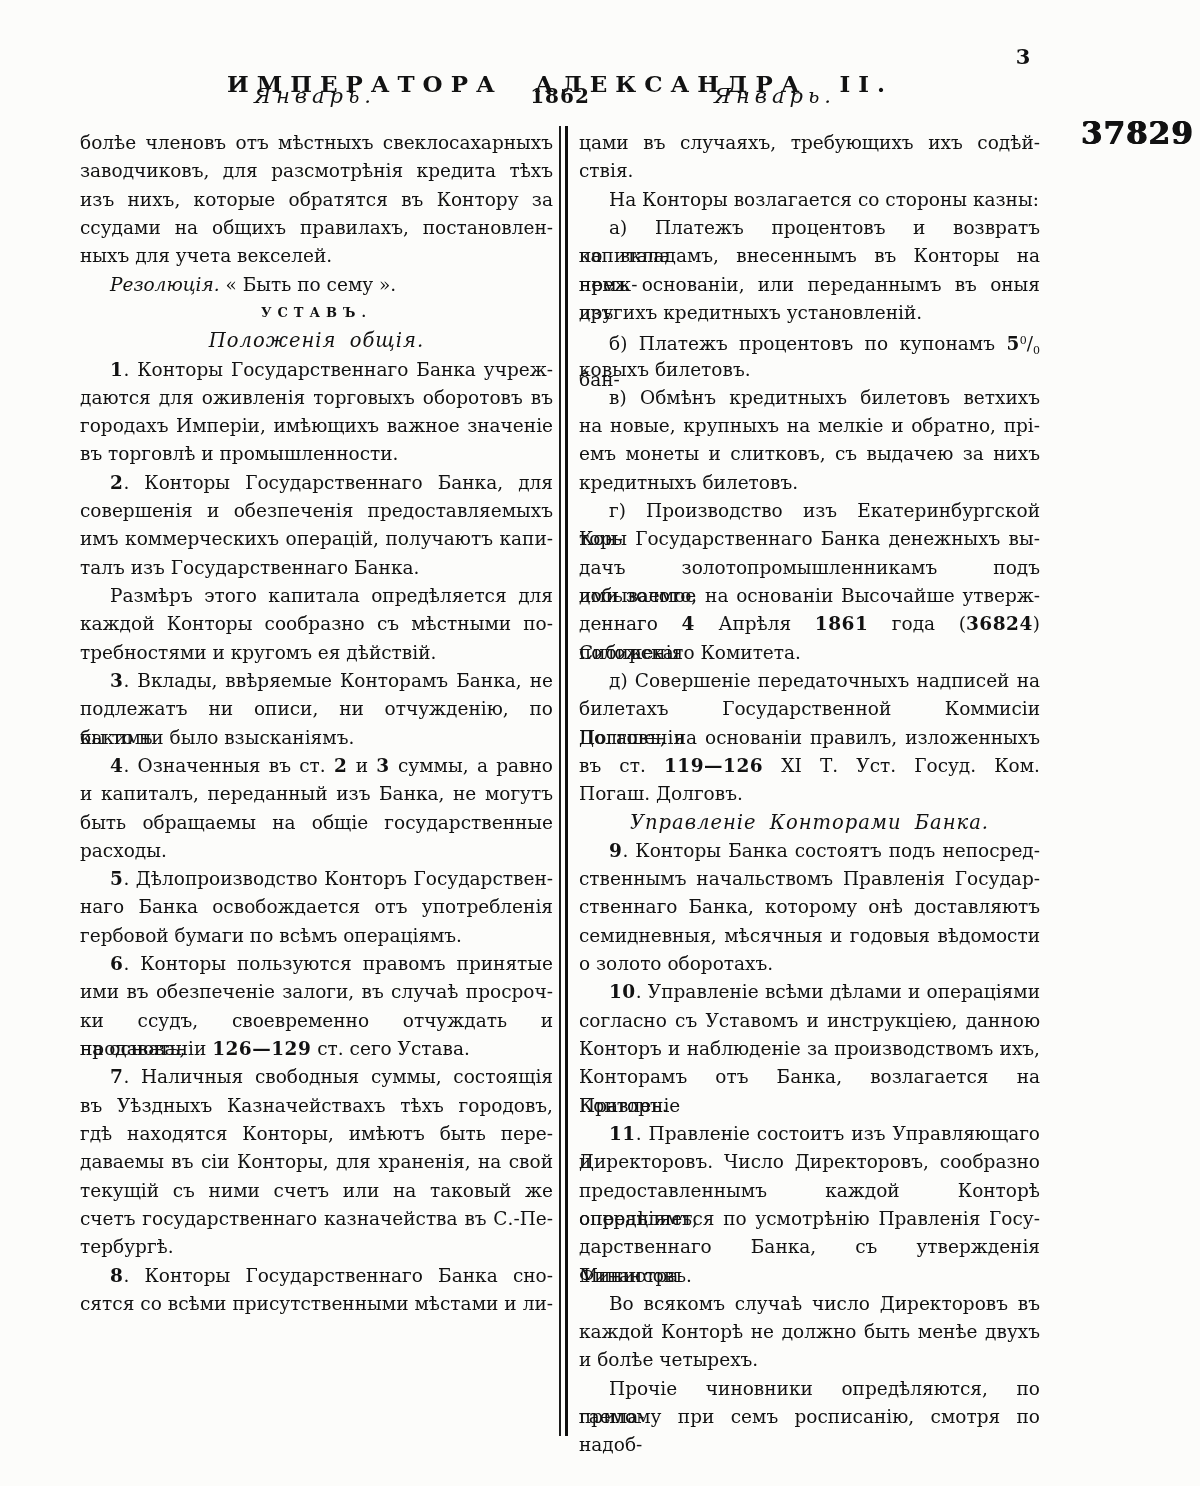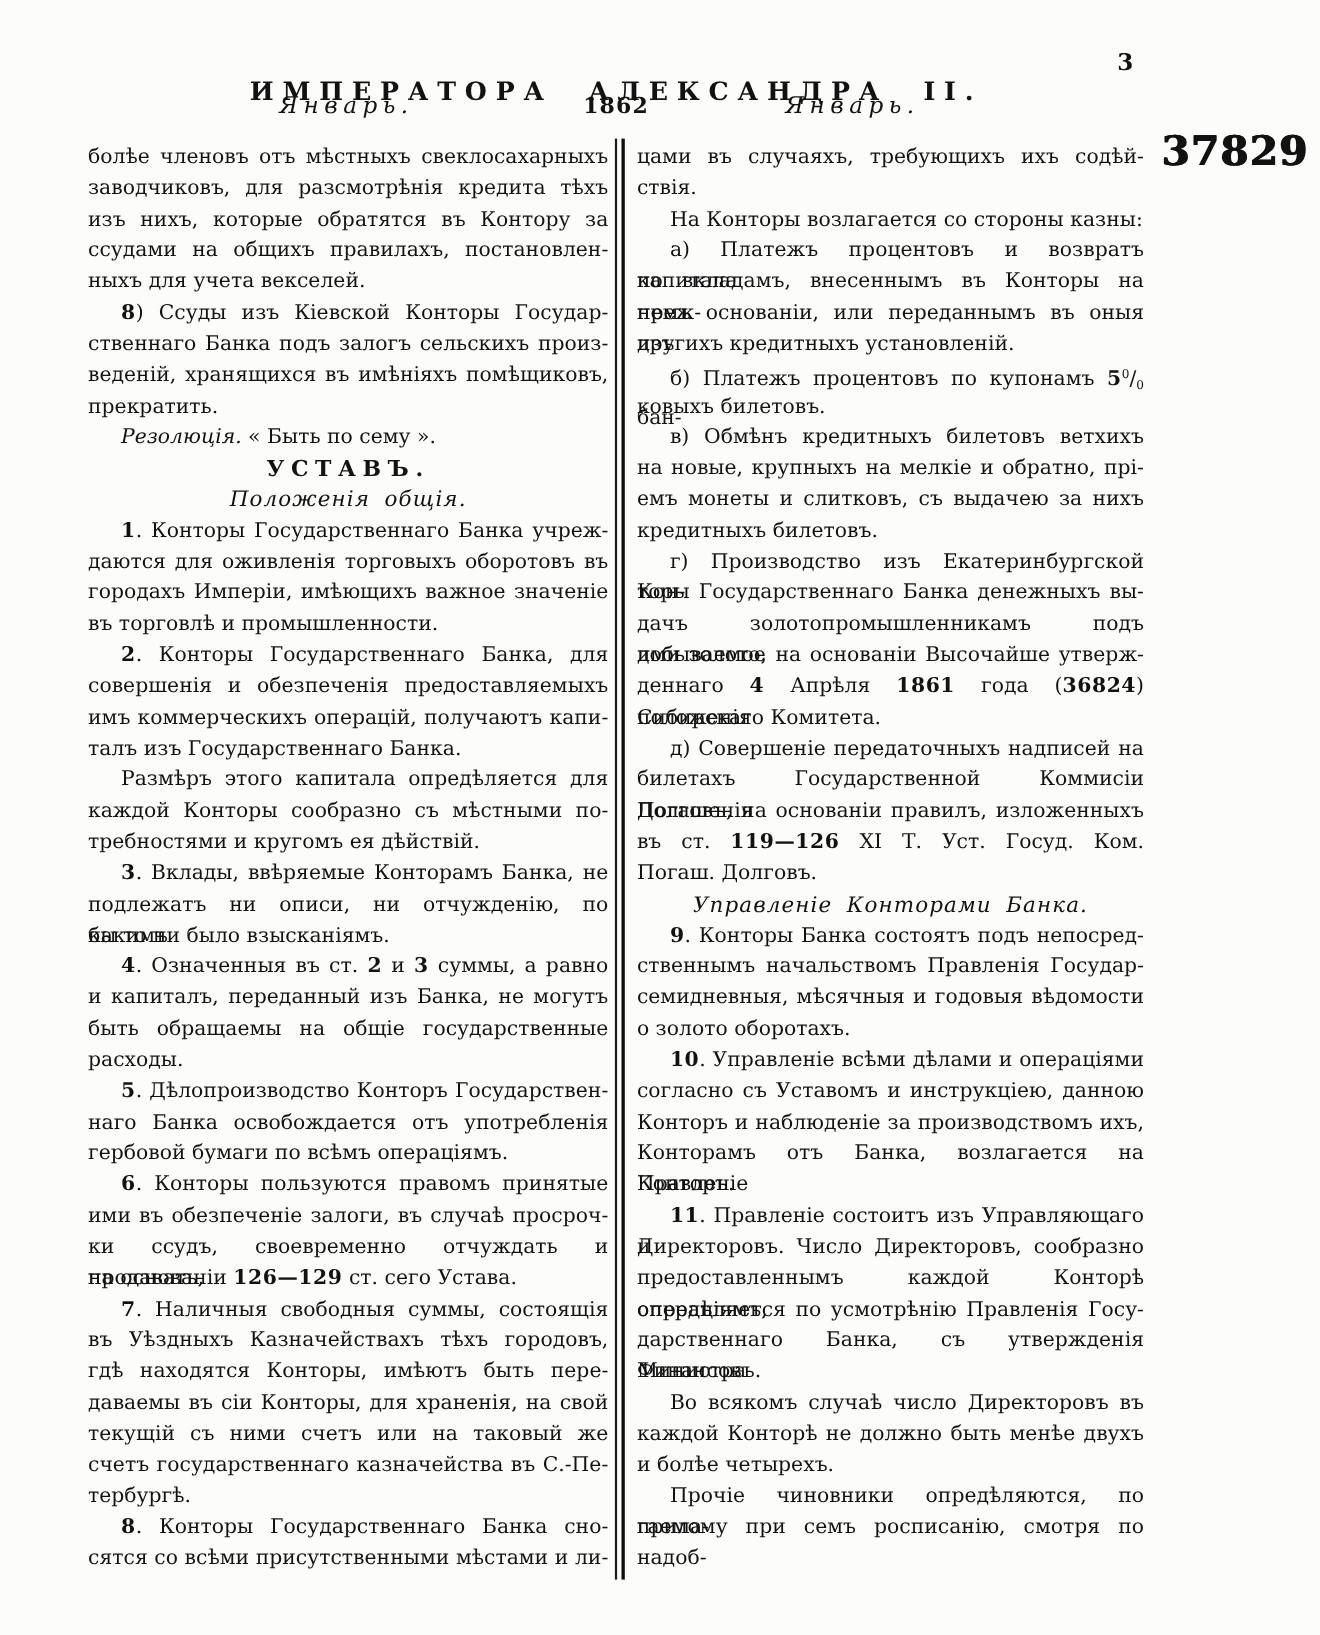--- a/index.html
+++ b/index.html
@@ -17,35 +17,35 @@
     font-size:23px;font-weight:bold;letter-spacing:8px;word-spacing:16px;margin-top:28px;
   }
   .page-number{left:1008px;top:44px;width:30px;text-align:center;
     font-size:21px;font-weight:bold;}
   .month{top:84px;font-style:italic;font-size:21px;letter-spacing:5px;text-align:center;}
   .month-left{left:230px;width:170px;}
   .month-right{left:690px;width:170px;}
   .year{top:84px;left:475px;width:170px;text-align:center;
     font-size:20px;font-weight:bold;letter-spacing:1px;}
   .margin-number{
-    left:1056px;top:115px;font-size:37px;font-weight:bold;letter-spacing:1px;
+    left:1081px;top:115px;font-size:31px;font-weight:bold;letter-spacing:1px;
     text-shadow:0.6px 0 0 currentColor,-0.6px 0 0 currentColor;
   }
   .divider{
     left:559px;top:126px;height:1310px;width:4px;
     border-left:2px solid #1b1b1b;border-right:3px solid #0e0e0e;
   }
   .col{top:129px;font-size:18.5px;}
   .col-left{left:80px;width:473px;}
   .col-right{left:579px;width:461px;}
   .line{height:28.32px;line-height:28.32px;white-space:normal;}
   .j{text-align:justify;text-align-last:justify;}
   .ind{text-indent:30px;}
   .center{text-align:center;text-indent:0;}
-  .hb{font-weight:bold;letter-spacing:6px;font-size:20px;}
+  .hb{font-weight:bold;letter-spacing:6px;font-size:13px;}
   .hi{font-style:italic;font-size:19.5px;letter-spacing:1px;word-spacing:6px;}
   .it{font-style:italic;}
   .num{font-weight:bold;letter-spacing:0.5px;}
   .pct sup{font-size:11px;vertical-align:6px;}
   .pct sub{font-size:11px;vertical-align:-4px;}
 </style>
 </head>
 <body style="--paper: #fcfcfa; --ink: #121212;">
 
 <div class="abs header-title">ИМПЕРАТОРА АЛЕКСАНДРА II.</div>
@@ -57,26 +57,20 @@
 <div class="abs divider"></div>
 <div class="abs col col-left" id="col-left">
     <div>
       <div class="line j">болѣе членовъ отъ мѣстныхъ свеклосахарныхъ</div>
       <div class="line j">заводчиковъ, для разсмотрѣнія кредита тѣхъ</div>
       <div class="line j">изъ нихъ, которые обратятся въ Контору за</div>
       <div class="line j">ссудами на общихъ правилахъ, постановлен-</div>
       <div class="line">ныхъ для учета векселей.</div>
     </div>
     <div>
-      <div class="line j ind"><span class="num">8</span>) Ссуды изъ Кіевской Конторы Государ-</div>
-      <div class="line j">ственнаго Банка подъ залогъ сельскихъ произ-</div>
-      <div class="line j">веденій, хранящихся въ имѣніяхъ помѣщиковъ,</div>
-      <div class="line">прекратить.</div>
-    </div>
-    <div>
       <div class="line ind"><span class="it">Резолюція.</span><span> « Быть по сему ».</span></div>
     </div>
     <div>
       <div class="line center hb">УСТАВЪ.</div>
     </div>
     <div>
       <div class="line center hi">Положенія общія.</div>
     </div>
     <div>
       <div class="line j ind"><span class="num">1</span>. Конторы Государственнаго Банка учреж-</div>
@@ -169,20 +163,21 @@
       <div class="line j">Долговъ, на основаніи правилъ, изложенныхъ</div>
       <div class="line j">въ ст. <span class="num">119—126</span> XI Т. Уст. Госуд. Ком.</div>
       <div class="line">Погаш. Долговъ.</div>
     </div>
     <div>
       <div class="line center hi">Управленіе Конторами Банка.</div>
     </div>
     <div>
       <div class="line j ind"><span class="num">9</span>. Конторы Банка состоятъ подъ непосред-</div>
       <div class="line j">ственнымъ начальствомъ Правленія Государ-</div>
+      <div class="line j">ственнаго Банка, которому онѣ доставляютъ</div>
       <div class="line j">семидневныя, мѣсячныя и годовыя вѣдомости</div>
       <div class="line">о золото оборотахъ.</div>
     </div>
     <div>
       <div class="line j ind"><span class="num">10</span>. Управленіе всѣми дѣлами и операціями</div>
       <div class="line j">согласно съ Уставомъ и инструкціею, данною</div>
       <div class="line j">Конторъ и наблюденіе за производствомъ ихъ,</div>
       <div class="line j">Конторамъ отъ Банка, возлагается на Правленіе</div>
       <div class="line">Конторъ.</div>
     </div>

